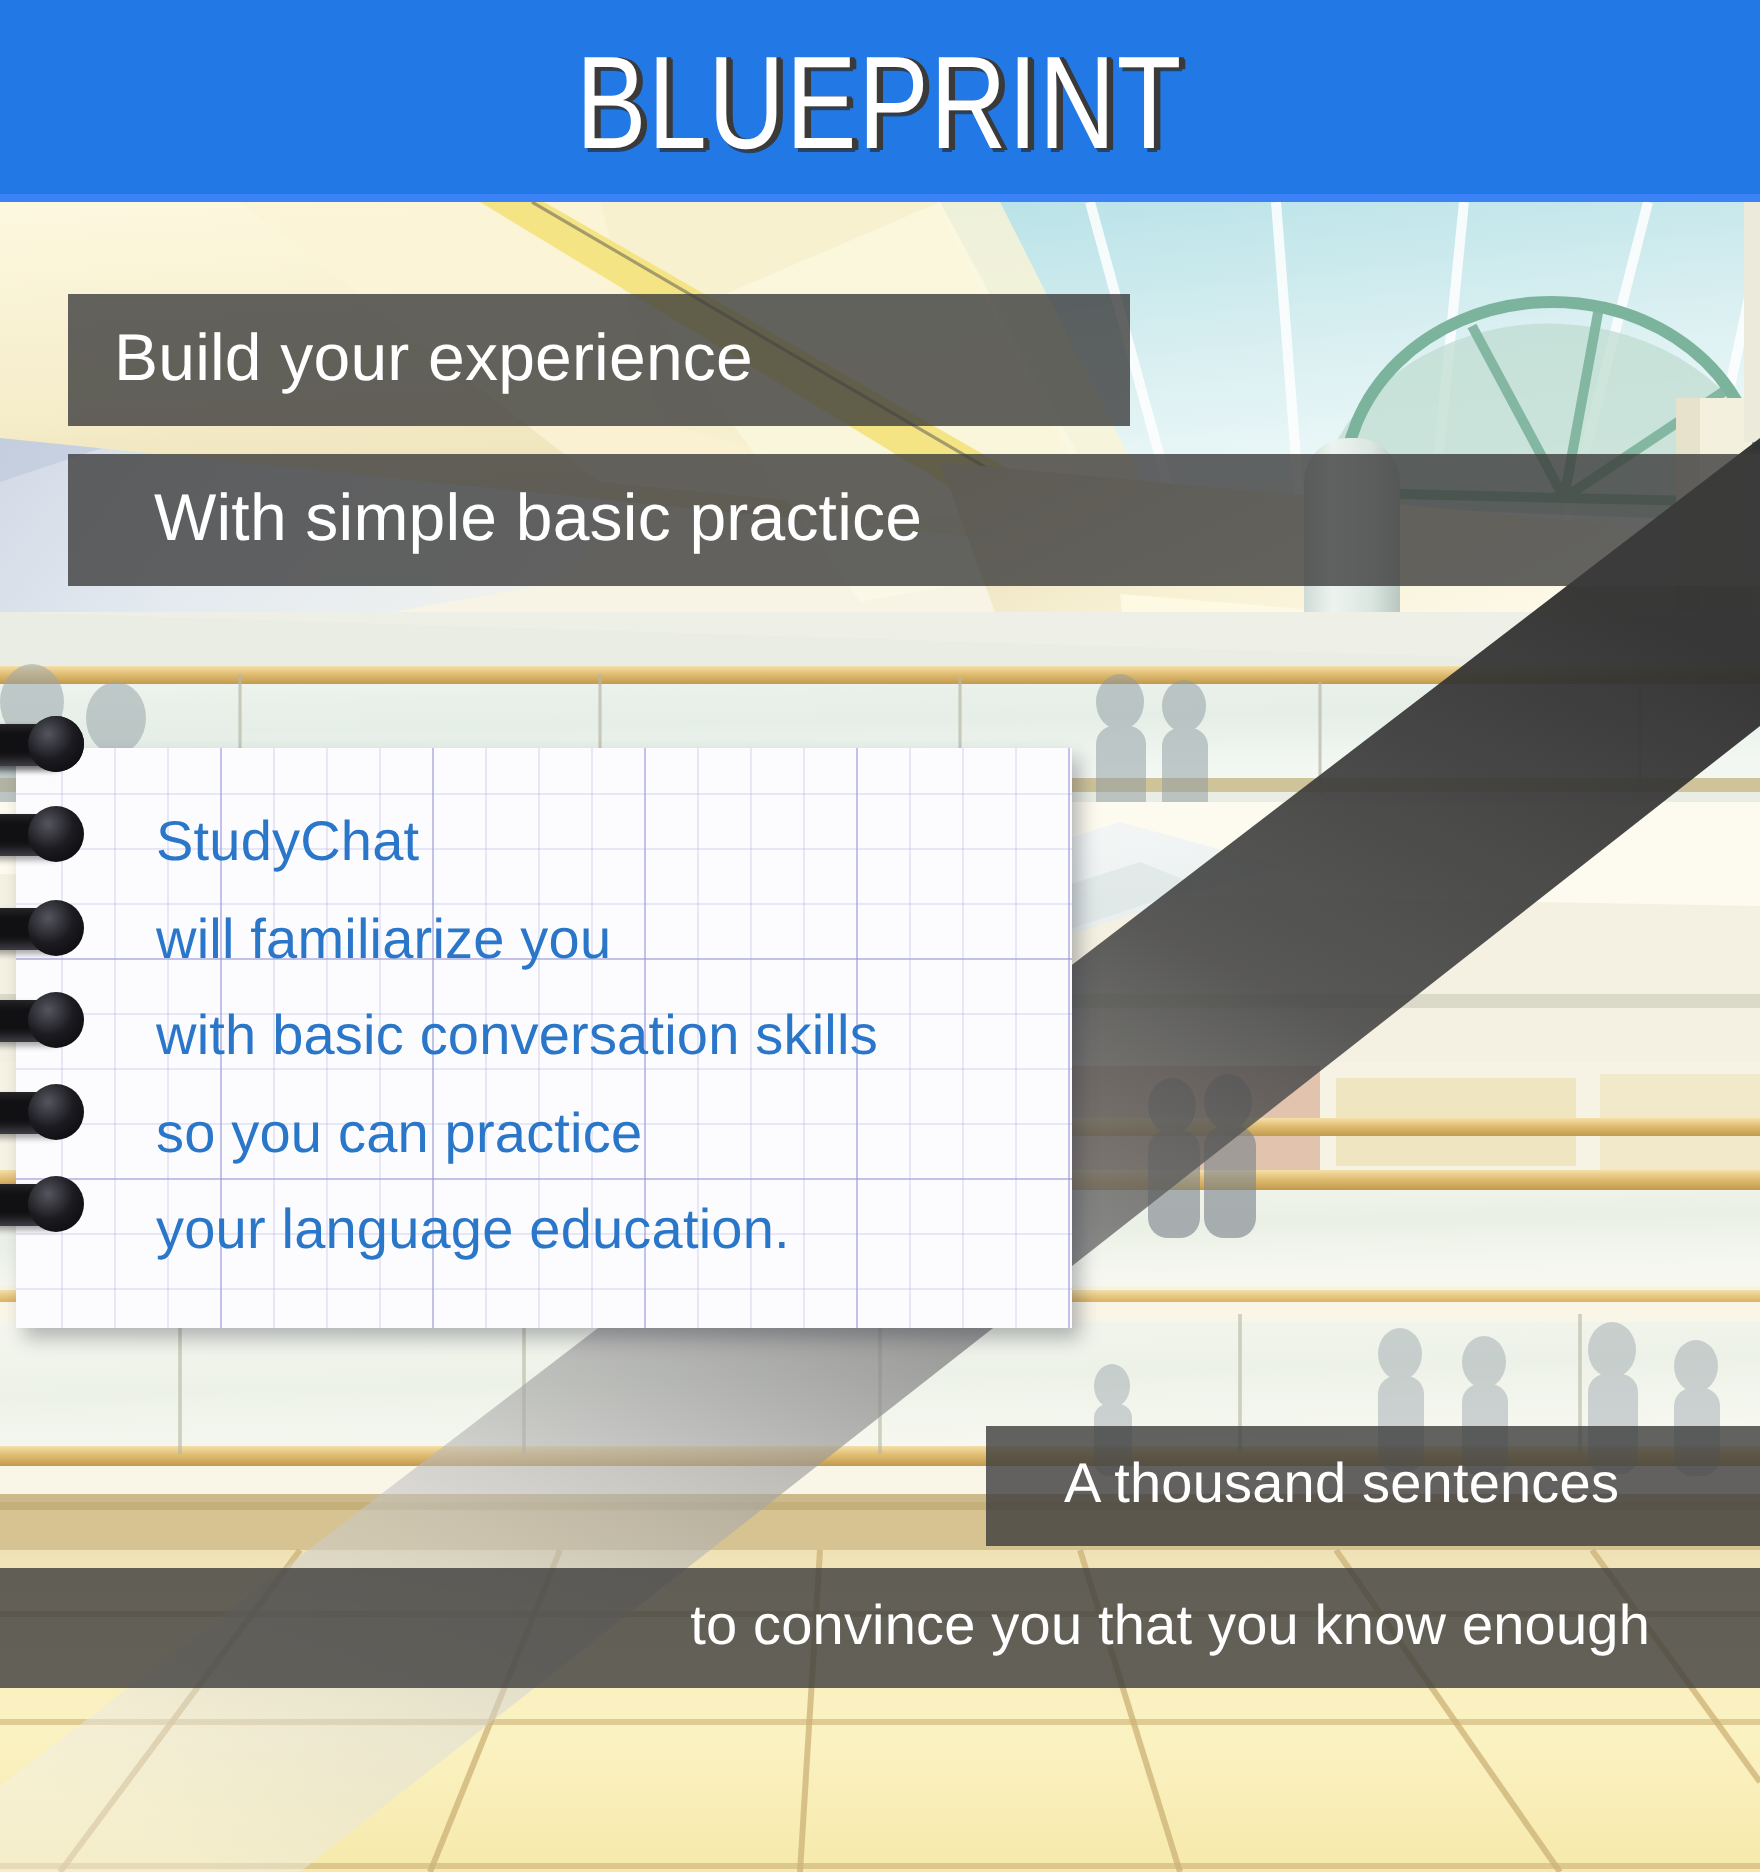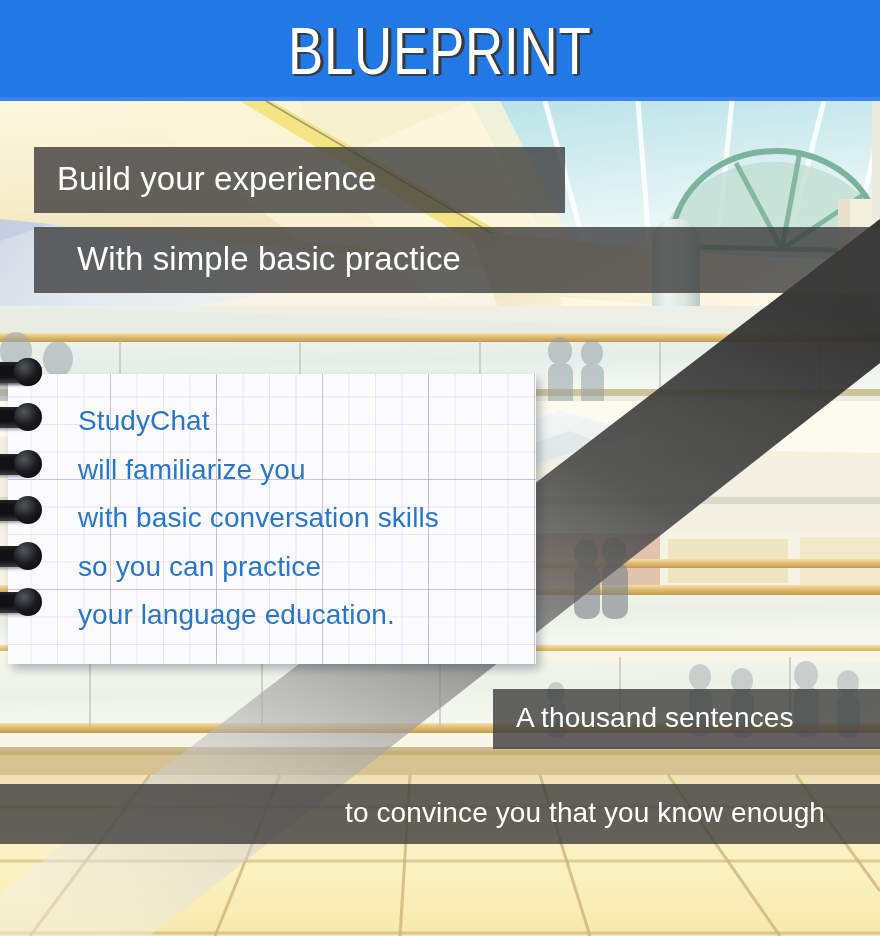--- a/index.html
+++ b/index.html
@@ -76,23 +76,23 @@
     padding-left: 23px;
     justify-content: flex-start;
   }
   #bar-practice {
     left: 34px; top: 227px;
     width: 846px; height: 66px;
     padding-left: 43px;
     justify-content: flex-start;
   }
   #bar-thousand {
-    left: 493px; top: 689px;
+    left: 493px; top: 713px;
     width: 387px; height: 60px;
-    padding-left: 23px;
+    padding-left: 39px;
     justify-content: flex-start;
     font-size: 28px;
   }
   #bar-convince {
     left: 0px; top: 784px;
     width: 880px; height: 60px;
     padding-right: 55px;
     justify-content: flex-end;
     font-size: 28px;
   }

